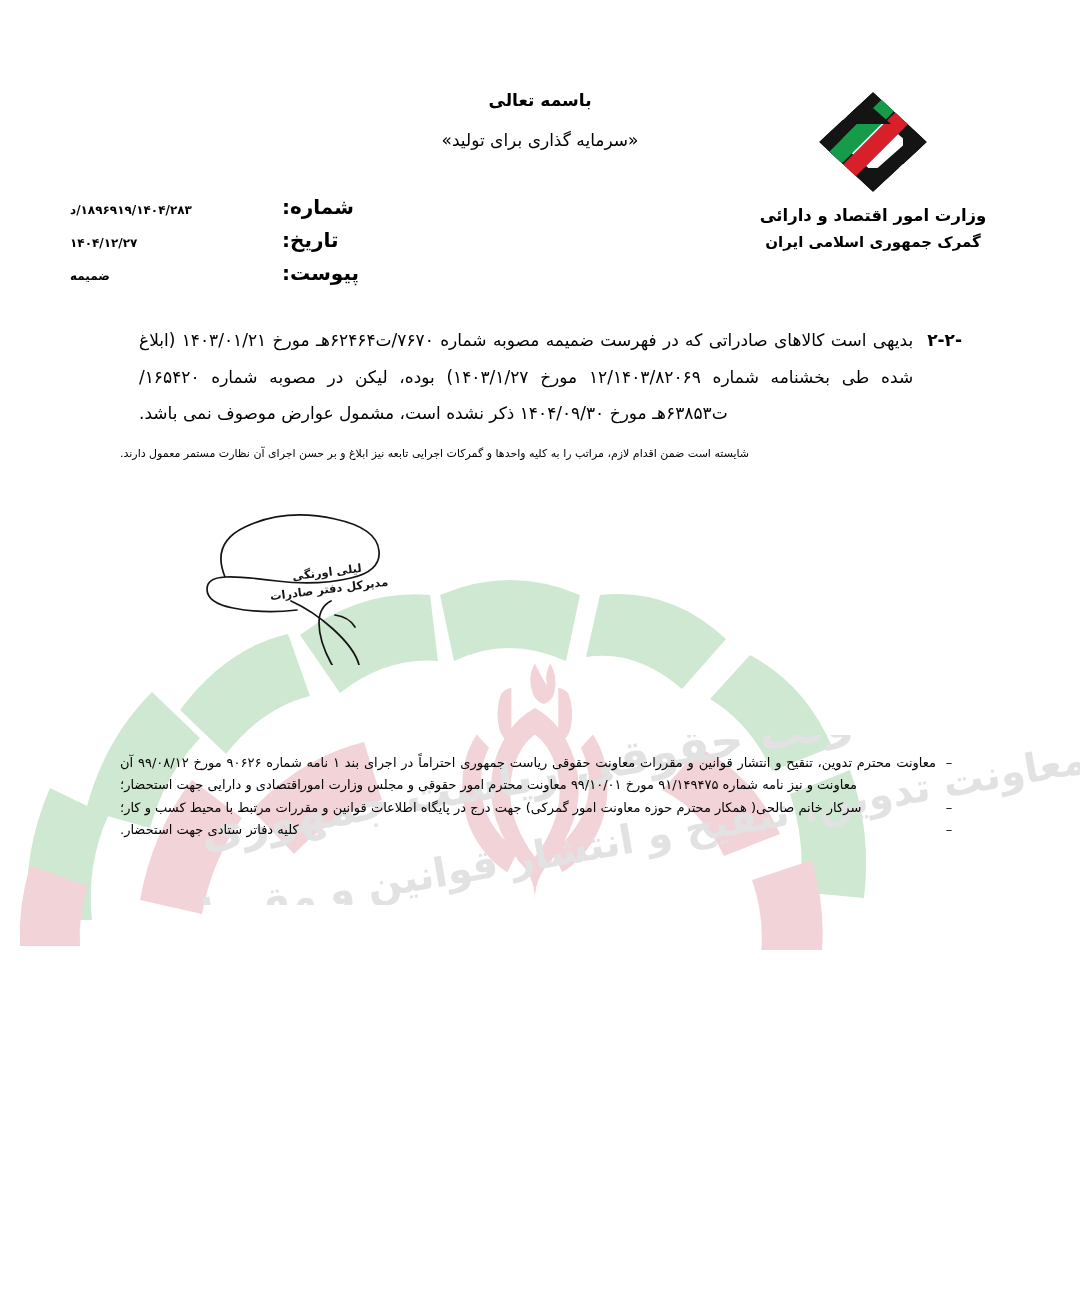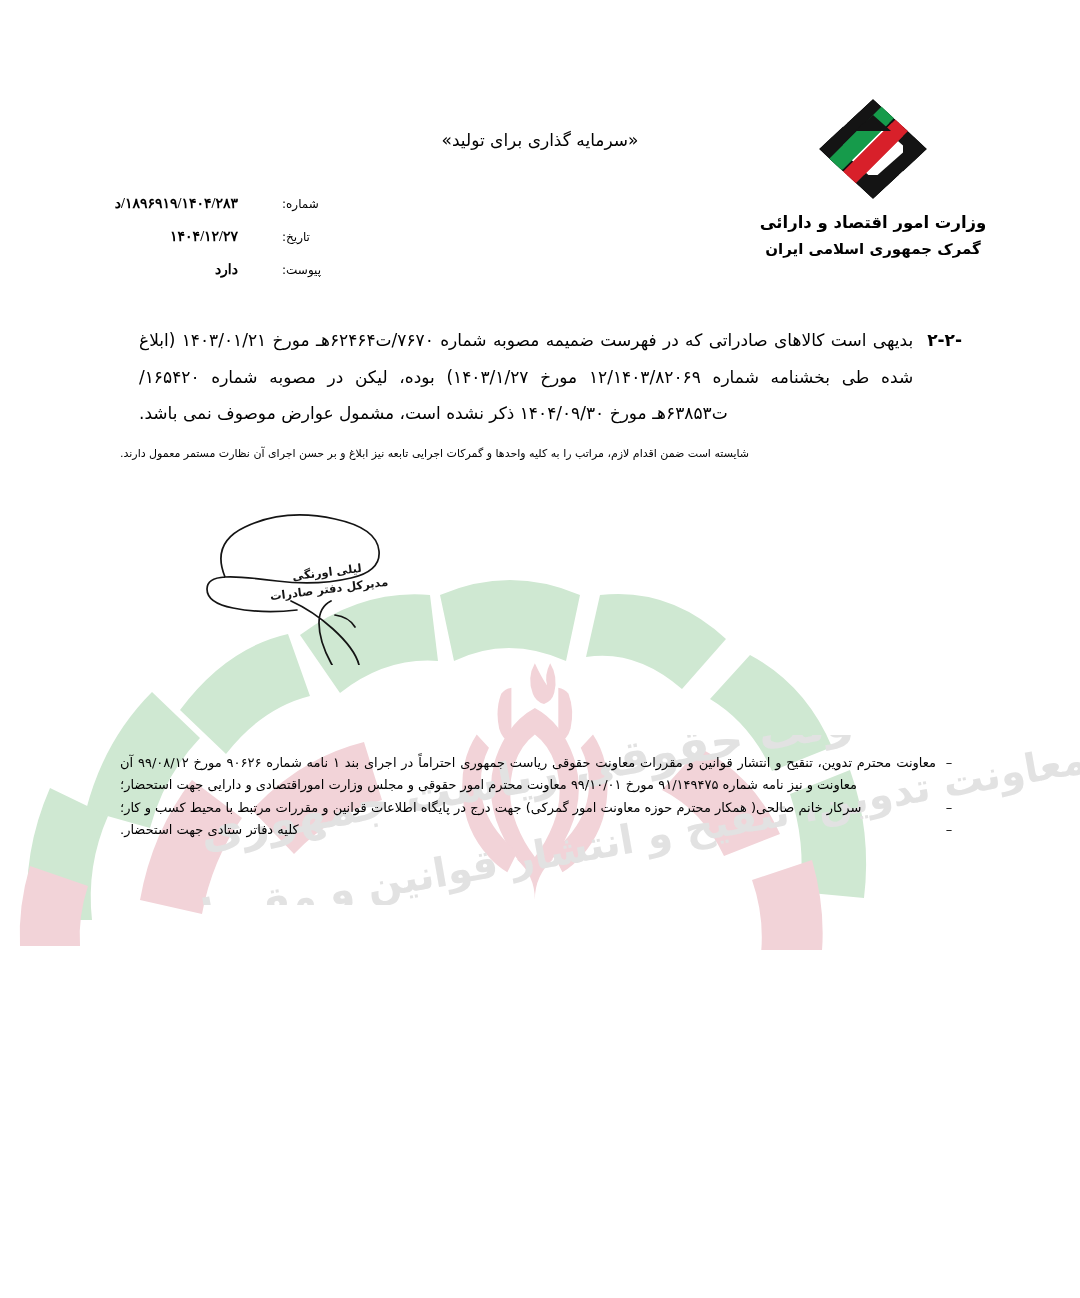--- a/index.html
+++ b/index.html
@@ -93,21 +93,21 @@
     left: 0;
     width: 1080px;
     text-align: center;
     font-size: 17px;
     font-weight: 400;
   }
 
   .org-block {
     position: absolute;
     right: 62px;
-    top: 95px;
+    top: 88px;
     width: 290px;
     text-align: center;
   }
   .logo-wrap {
     width: 120px;
     height: 108px;
     margin: 0 auto 8px auto;
   }
   .org-ministry {
     font-size: 16.5px;
@@ -135,32 +135,31 @@
     display: flex;
     flex-direction: row;
     justify-content: flex-start;
     align-items: baseline;
     height: 33px;
     direction: rtl;
   }
   .meta-label {
     width: 92px;
     text-align: left;
-    font-weight: 400;
-    font-size: 12px;
+    font-weight: 700;
+    font-size: 20px;
     padding-left: 4px;
     margin-left: 40px;
   }
   .meta-value {
     flex: 1;
-    text-align: right;
-    font-weight: 700;
-    font-size: 14px;
+    text-align: left;
+    font-weight: 700;
+    font-size: 12px;
     letter-spacing: 0.3px;
-    font-family: Liberation Serif, serif;
   }
 
   
   .body-area {
     position: absolute;
     right: 118px;
     left: 120px;
     top: 322px;
     z-index: 3;
   }
@@ -297,20 +296,21 @@
     </svg>
   </div>
 
   <div class="wm-text-block">
     <div class="wm-line1">معاونت حقوقی ریاست جمهوری</div>
     <div class="wm-line2">معاونت تدوین، تنقیح و انتشار قوانین و مقررات</div>
   </div>
 
   <div class="header">
 
+    <div class="basmala">باسمه تعالی</div>
     <div class="slogan">«سرمایه گذاری برای تولید»</div>
 
     <div class="org-block">
       <div class="logo-wrap">
         <svg viewBox="0 0 120 108" xmlns="http://www.w3.org/2000/svg" aria-hidden="true">
           <defs>
             <clipPath id="diamondClip">
               <path d="M60 4 L114 54 L60 104 L6 54 Z"></path>
             </clipPath>
           </defs>
@@ -348,21 +348,21 @@
       <div class="meta-row">
         <div class="meta-label">شماره:</div>
         <div class="meta-value">۱۸۹۶۹۱۹/۱۴۰۴/۲۸۳/د</div>
       </div>
       <div class="meta-row">
         <div class="meta-label">تاریخ:</div>
         <div class="meta-value">۱۴۰۴/۱۲/۲۷</div>
       </div>
       <div class="meta-row">
         <div class="meta-label">پیوست:</div>
-        <div class="meta-value">دارد</div>
+        <div class="meta-value">ضمیمه</div>
       </div>
     </div>
   </div>
 
   <div class="body-area">
     <div class="clause">
       <div class="clause-num">-۲-۲</div>
       <div class="clause-text">بدیهی است کالاهای صادراتی که در فهرست ضمیمه مصوبه شماره ۷۶۷۰/ت۶۲۴۶۴هـ مورخ ۱۴۰۳/۰۱/۲۱ (ابلاغ شده طی بخشنامه شماره ۱۲/۱۴۰۳/۸۲۰۶۹ مورخ ۱۴۰۳/۱/۲۷) بوده، لیکن در مصوبه شماره ۱۶۵۴۲۰/ت۶۳۸۵۳هـ مورخ ۱۴۰۴/۰۹/۳۰ ذکر نشده است، مشمول عوارض موصوف نمی باشد.</div>
     </div>
     <div class="para">شایسته است ضمن اقدام لازم، مراتب را به کلیه واحدها و گمرکات اجرایی تابعه نیز ابلاغ و بر حسن اجرای آن نظارت مستمر معمول دارند.</div>

